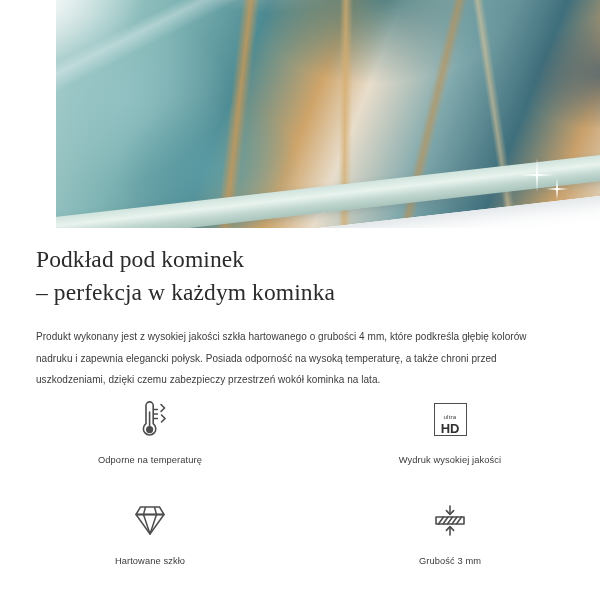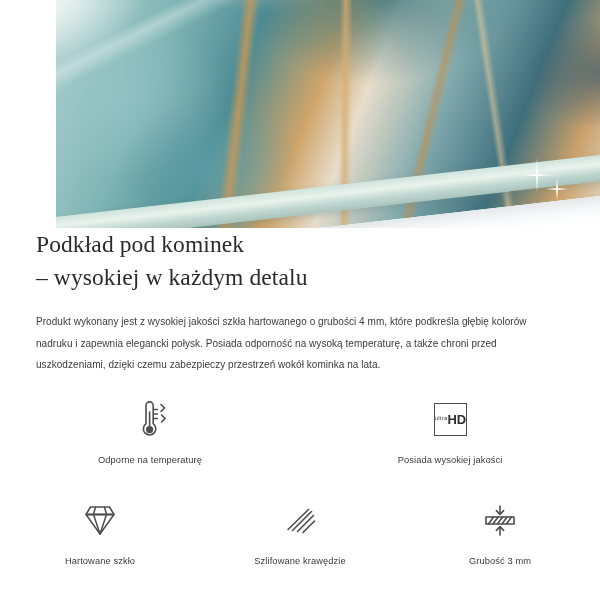--- a/index.html
+++ b/index.html
@@ -110,21 +110,21 @@
     background: linear-gradient(90deg, rgba(255,255,255,0) 0%, #fff 50%, rgba(255,255,255,0) 100%);
   }
   .sparkle.s1 { left: 520px; top: 158px; }
   .sparkle.s2 { left: 546px; top: 178px; width: 22px; height: 22px; }
   .sparkle.s2::before { height: 22px; margin-top: -11px; }
   .sparkle.s2::after { width: 22px; margin-left: -11px; }
 
   
   .content {
     position: absolute;
-    left: 0; top: 228px;
+    left: 0; top: 243px;
     width: 572px;
   }
   .headline {
     margin: 0 36px;
     font-family: "Liberation Serif", serif;
     font-size: 23.5px;
     line-height: 33px;
     color: #2b2b2b;
     font-weight: 400;
     letter-spacing: 0.1px;
@@ -169,23 +169,23 @@
     color: #3a3a3a;
     text-align: left;
     letter-spacing: 0.1px;
   }
   .row2 { margin-top: 28px; }
 
   .hd-badge {
     width: 33px; height: 33px;
     border: 1.6px solid #4d4d4d;
     display: flex;
-    flex-direction: row;
+    flex-direction: column;
     align-items: center;
-    justify-content: space-between;
+    justify-content: flex-end;
     line-height: 1;
   }
   .hd-badge .u {
     font-size: 6.2px;
     letter-spacing: 0.2px;
     color: #3d3d3d;
     margin-bottom: 1px;
   }
   .hd-badge .hd {
     font-size: 13px;
@@ -208,21 +208,21 @@
     </div>
     <div class="glass-edge"></div>
     <div class="hero-mask-left"></div>
     <div class="sparkle s1"></div>
     <div class="sparkle s2"></div>
   </div>
 
   <div class="content">
     <h1 class="headline">
       <span>Podkład pod kominek</span>
-      <span class="line2">– wysokiej w każdym detalu</span>
+      <span class="line2">– perfekcja w każdym kominka</span>
     </h1>
     <p class="body-copy">Produkt wykonany jest z wysokiej jakości szkła hartowanego o grubości 4 mm, które podkreśla głębię kolorów nadruku i zapewnia elegancki połysk. Posiada odporność na wysoką temperaturę, a także chroni przed uszkodzeniami, dzięki czemu zabezpieczy przestrzeń wokół kominka na lata.</p>
   </div>
 
   <div class="features">
 
     <div class="feature-row">
 
       <div class="feature">
         <div class="feature-icon">
@@ -242,21 +242,21 @@
         <div class="feature-label">Odporne na temperaturę</div>
       </div>
 
       <div class="feature">
         <div class="feature-icon">
           <div class="hd-badge">
             <span class="u">ultra</span>
             <span class="hd">HD</span>
           </div>
         </div>
-        <div class="feature-label">Posiada wysokiej jakości</div>
+        <div class="feature-label">Wydruk wysokiej jakości</div>
       </div>
 
 
     </div>
 
     <div class="feature-row row2">
 
       <div class="feature">
         <div class="feature-icon">
           <svg width="42" height="40" viewBox="0 0 42 40">
@@ -264,33 +264,20 @@
               <path d="M7 14.5h28L21 34z"></path>
               <path d="M11.5 7h19l4.5 7.5H7z"></path>
               <path d="M16.5 7l-2 7.5L21 34l6.5-19.5L25.5 7"></path>
               <path d="M7 14.5h28"></path>
             </g>
           </svg>
         </div>
         <div class="feature-label">Hartowane szkło</div>
       </div>
 
-      <div class="feature">
-        <div class="feature-icon">
-          <svg width="42" height="40" viewBox="0 0 42 40">
-            <g fill="none" stroke="#4d4d4d" stroke-width="1.6" stroke-linecap="round">
-              <path d="M9 29.5L29.5 9.5"></path>
-              <path d="M13.5 30.5L32.5 11.5"></path>
-              <path d="M18.5 31.5L34.5 15.5"></path>
-              <path d="M24 32.5L35.5 21"></path>
-            </g>
-          </svg>
-        </div>
-        <div class="feature-label">Szlifowane krawędzie</div>
-      </div>
 
       <div class="feature">
         <div class="feature-icon">
           <svg width="44" height="42" viewBox="0 0 44 42">
             <g fill="none" stroke="#4d4d4d" stroke-width="1.6" stroke-linecap="round" stroke-linejoin="round">
               <line x1="22" y1="7" x2="22" y2="15"></line>
               <path d="M18.4 11.6L22 15.4l3.6-3.8"></path>
               <rect x="8" y="18" width="28" height="7"></rect>
               <line x1="10.5" y1="25" x2="15.5" y2="18"></line>
               <line x1="15" y1="25" x2="20" y2="18"></line>

